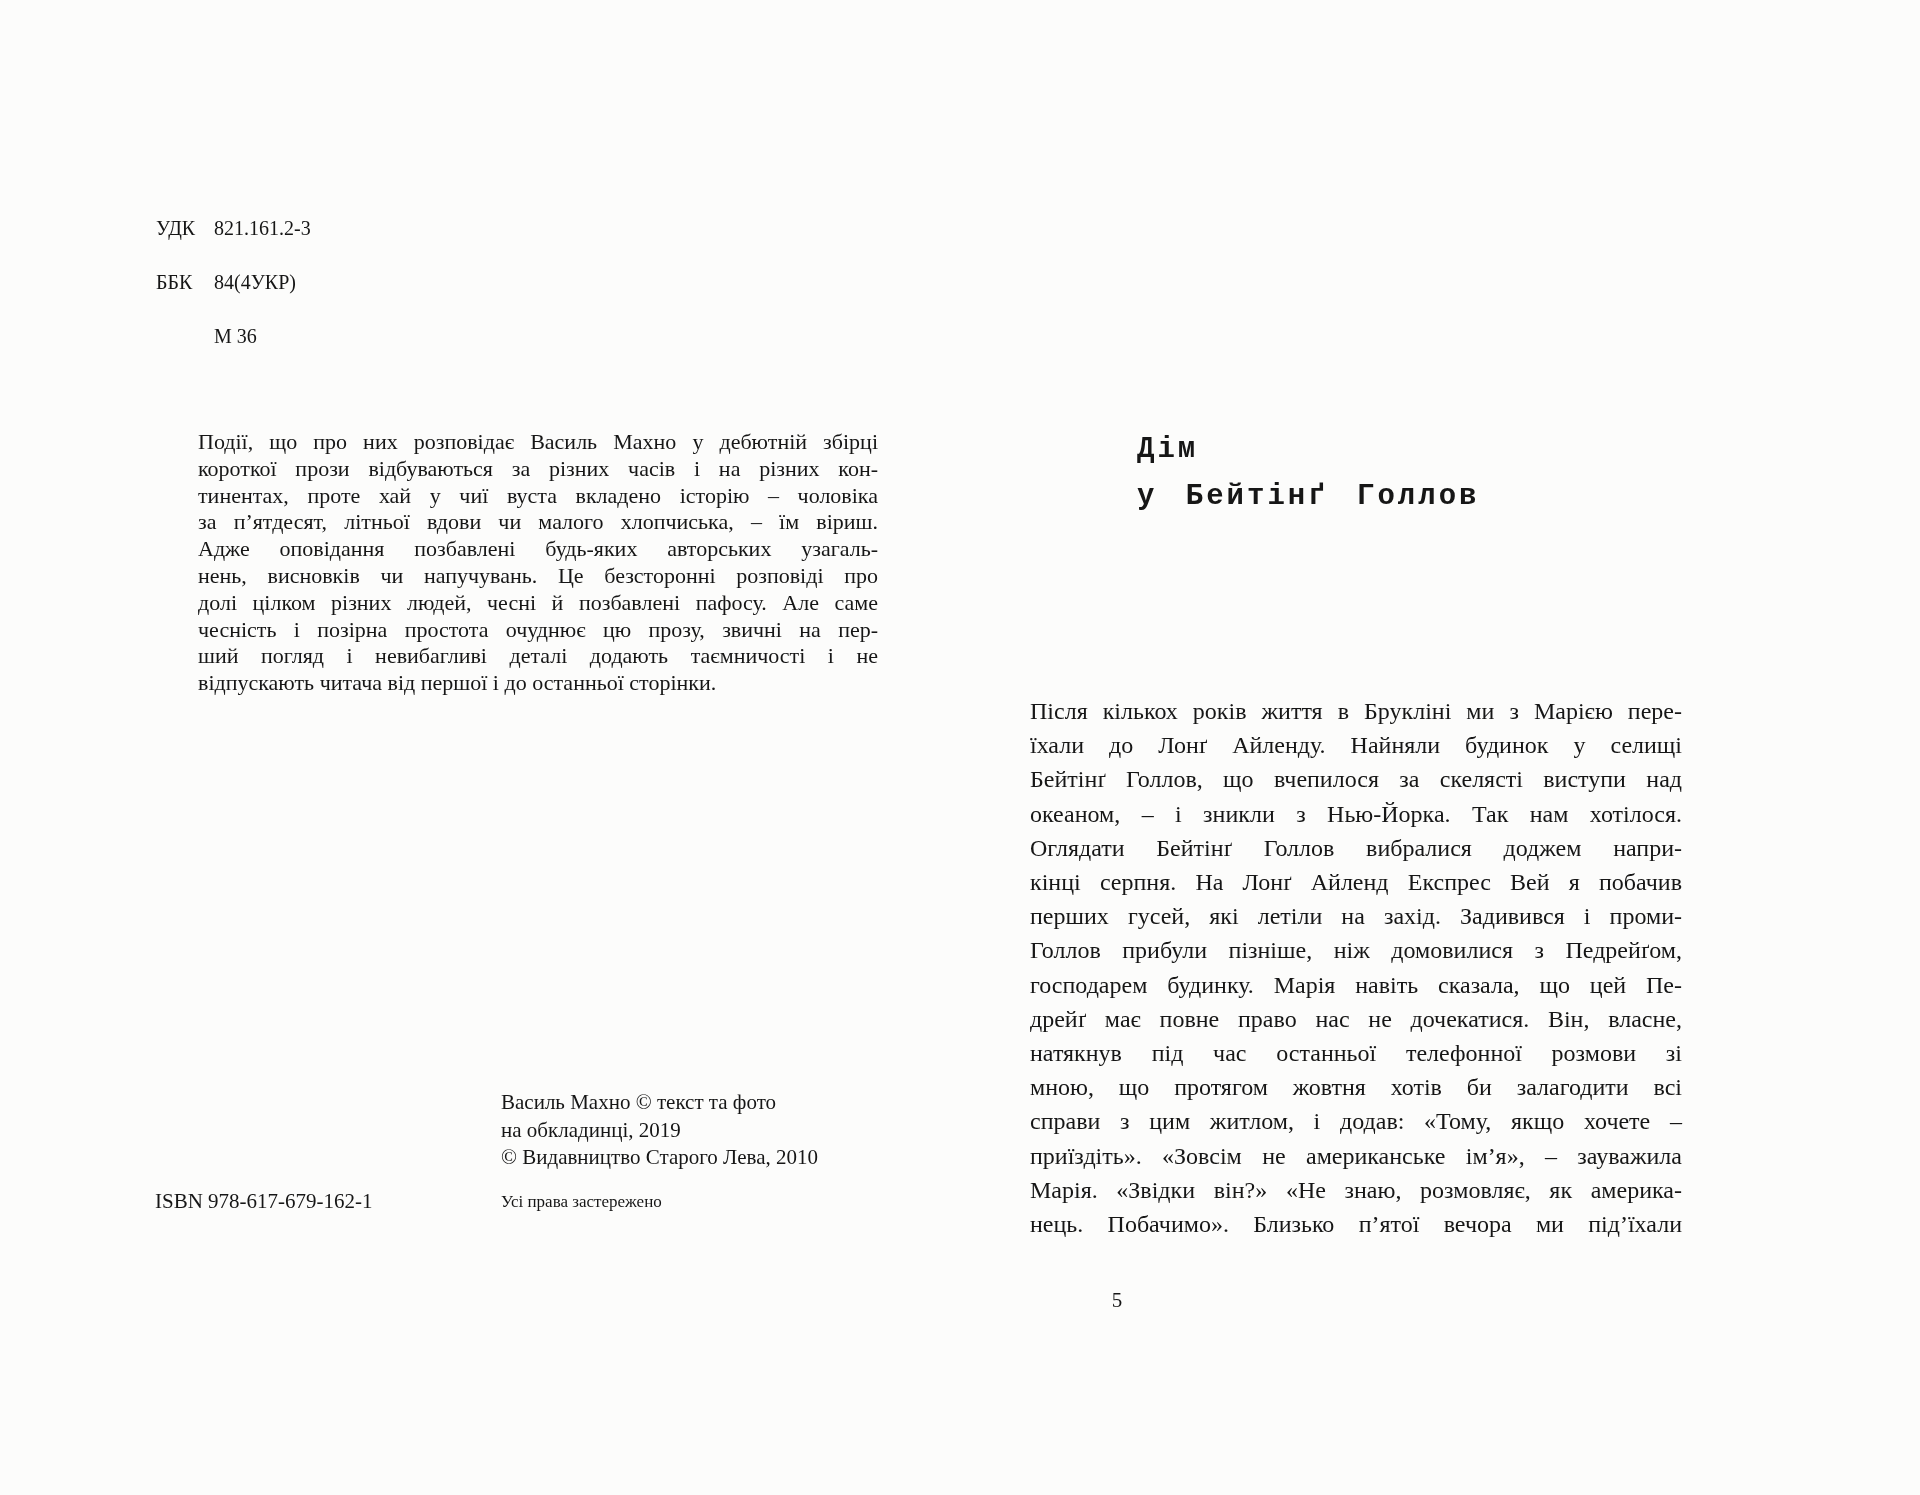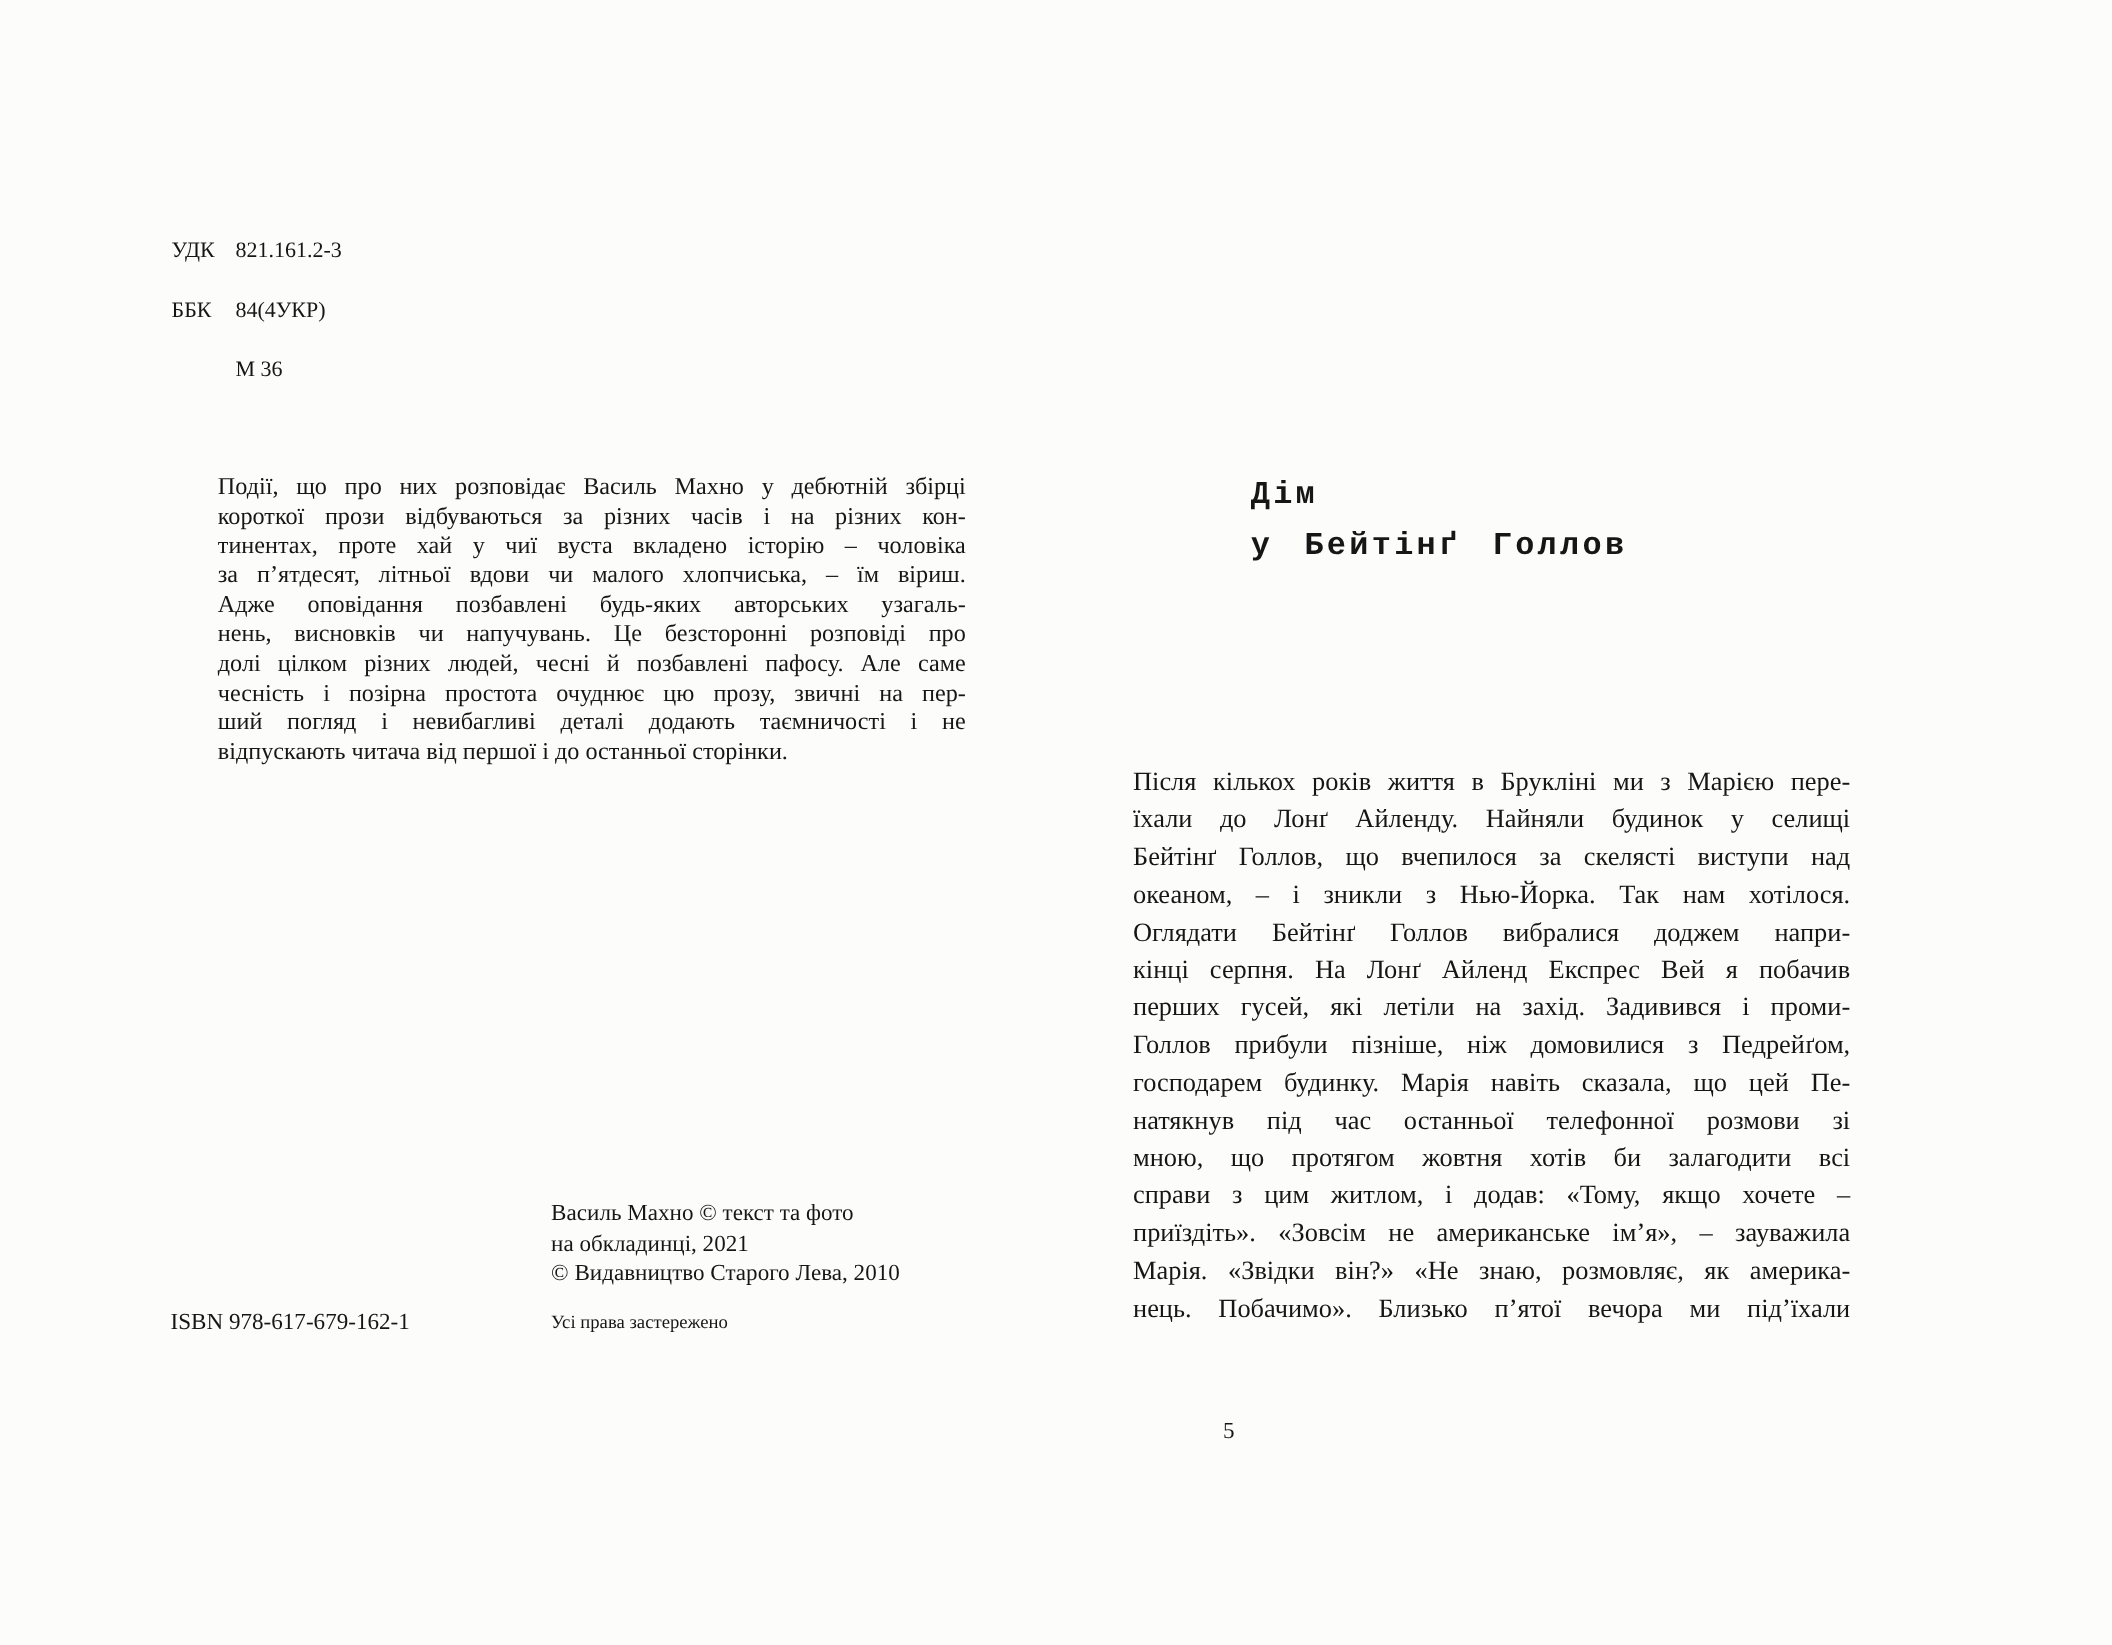--- a/index.html
+++ b/index.html
@@ -93,21 +93,21 @@
         <div class="line">Адже оповідання позбавлені будь-яких авторських узагаль-</div>
         <div class="line">нень, висновків чи напучувань. Це безсторонні розповіді про</div>
         <div class="line">долі цілком різних людей, чесні й позбавлені пафосу. Але саме</div>
         <div class="line">чесність і позірна простота очуднює цю прозу, звичні на пер-</div>
         <div class="line">ший погляд і невибагливі деталі додають таємничості і не</div>
         <div class="line">відпускають читача від першої і до останньої сторінки.</div>
       </div>
 
     <div class="copyright">
         <div class="line">Василь Махно © текст та фото</div>
-        <div class="line">на обкладинці, 2021</div>
+        <div class="line">на обкладинці, 2019</div>
         <div class="line">© Видавництво Старого Лева, 2010</div>
       </div>
 
     <div class="isbn">ISBN 978-617-679-162-1</div>
 
     <div class="rights">Усі права застережено</div>
 
   </div>
 
   <div id="right-page" class="page">
@@ -120,20 +120,21 @@
     <div class="story">
         <div class="line">Після кількох років життя в Брукліні ми з Марією пере-</div>
         <div class="line">їхали до Лонґ Айленду. Найняли будинок у селищі</div>
         <div class="line">Бейтінґ Голлов, що вчепилося за скелясті виступи над</div>
         <div class="line">океаном, – і зникли з Нью-Йорка. Так нам хотілося.</div>
         <div class="line">Оглядати Бейтінґ Голлов вибралися доджем напри-</div>
         <div class="line">кінці серпня. На Лонґ Айленд Експрес Вей я побачив</div>
         <div class="line">перших гусей, які летіли на захід. Задивився і проми-</div>
         <div class="line">Голлов прибули пізніше, ніж домовилися з Педрейґом,</div>
         <div class="line">господарем будинку. Марія навіть сказала, що цей Пе-</div>
+        <div class="line">дрейґ має повне право нас не дочекатися. Він, власне,</div>
         <div class="line">натякнув під час останньої телефонної розмови зі</div>
         <div class="line">мною, що протягом жовтня хотів би залагодити всі</div>
         <div class="line">справи з цим житлом, і додав: «Тому, якщо хочете –</div>
         <div class="line">приїздіть». «Зовсім не американське ім’я», – зауважила</div>
         <div class="line">Марія. «Звідки він?» «Не знаю, розмовляє, як америка-</div>
         <div class="line">нець. Побачимо». Близько п’ятої вечора ми під’їхали</div>
       </div>
 
     <div class="page-number">5</div>
 

